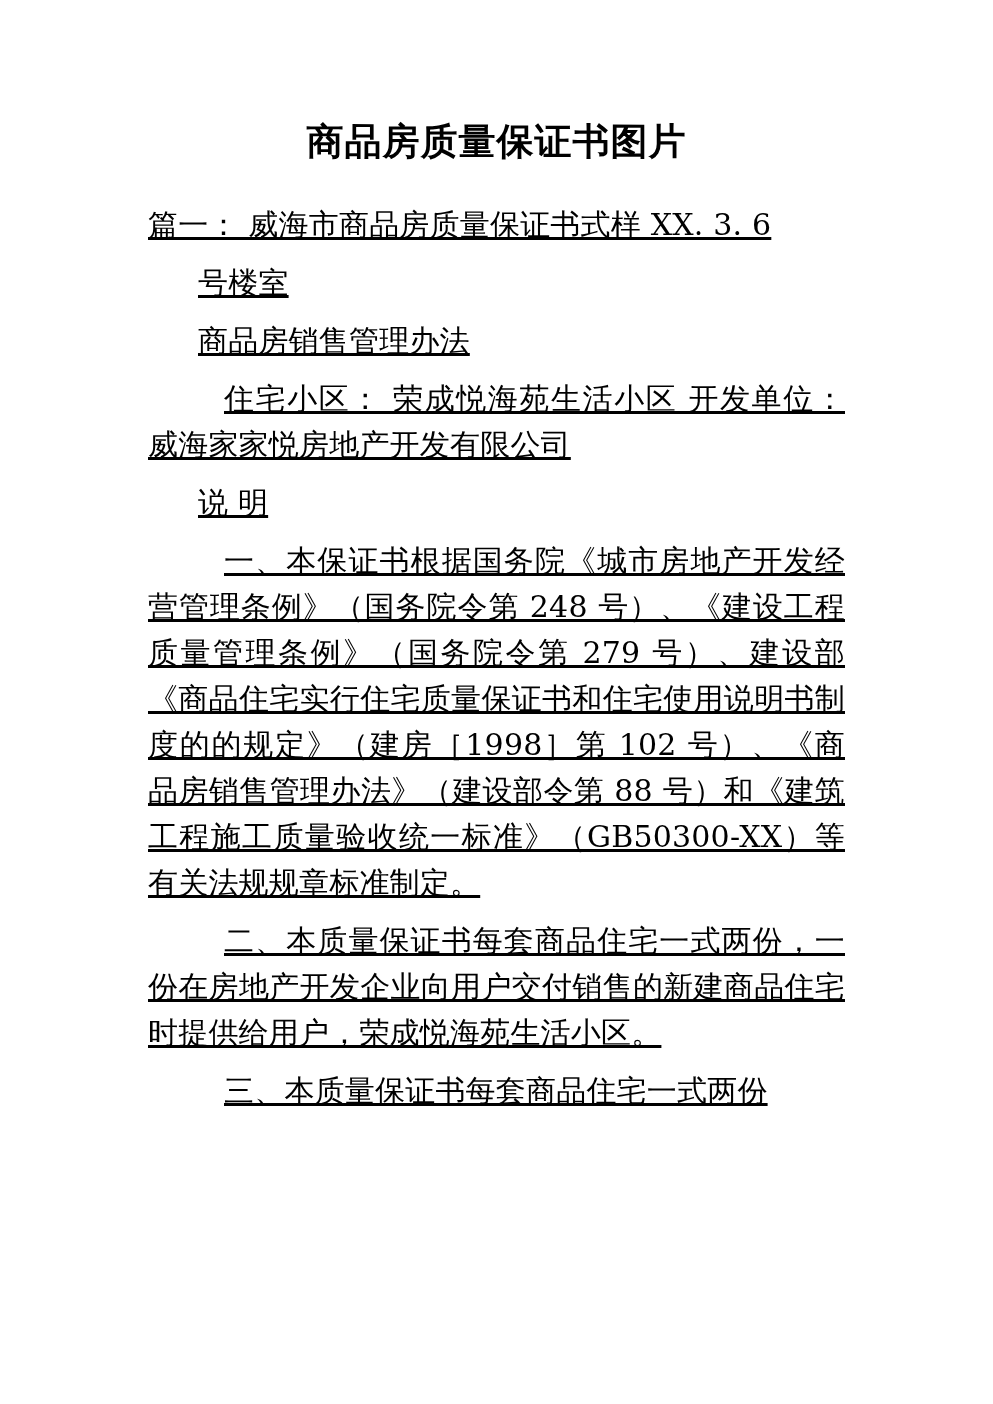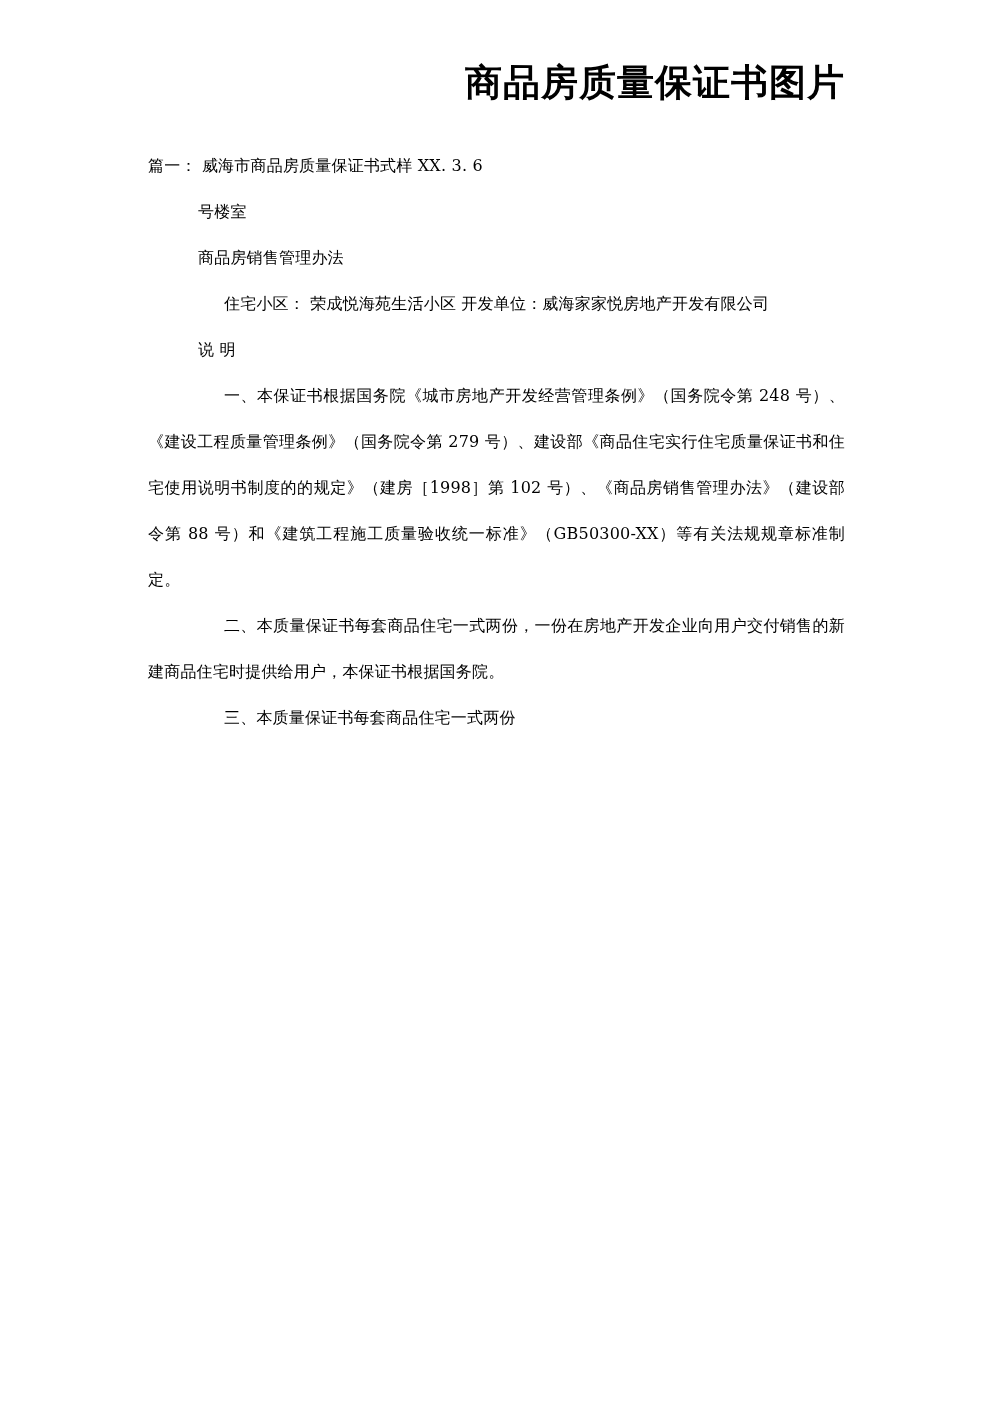--- a/index.html
+++ b/index.html
@@ -17,55 +17,56 @@
   .page {
     position: relative;
     width: 993px;
     height: 1404px;
     box-sizing: border-box;
     padding: 0 148px;
     background: #ffffff;
   }
   .doc-title {
     margin: 0;
-    padding-top: 57px;
-    text-align: right;
+    padding-top: 116px;
+    text-align: center;
     font-size: 37px;
     font-weight: bold;
     letter-spacing: 1px;
     line-height: 1.4;
     font-family: "DejaVu Sans", "Liberation Sans", sans-serif;
   }
   .body-block {
     margin-top: 34px;
   }
   p.para {
     margin: 0;
-    font-size: 16px;
+    font-size: 30px;
     line-height: 46px;
     text-align: justify;
     text-justify: inter-ideograph;
     letter-spacing: 0.2px;
+    text-decoration: underline;
   }
   p.para + p.para {
-    margin-top: 0;
+    margin-top: 12px;
   }
   .ind-0 { text-indent: 0; }
   .ind-2 { text-indent: 50px; }
   .ind-3 { text-indent: 76px; }
 </style>
 </head>
 <body>
 
 <div class="page">
   <h1 class="doc-title">商品房质量保证书图片</h1>
 
   <div class="body-block">
     <p class="para ind-0">篇一： 威海市商品房质量保证书式样 XX. 3. 6</p>
     <p class="para ind-2">号楼室</p>
     <p class="para ind-2">商品房销售管理办法</p>
     <p class="para ind-3">住宅小区： 荣成悦海苑生活小区 开发单位：威海家家悦房地产开发有限公司</p>
     <p class="para ind-2">说 明</p>
     <p class="para ind-3">一、本保证书根据国务院《城市房地产开发经营管理条例》（国务院令第 248 号）、《建设工程质量管理条例》（国务院令第 279 号）、建设部《商品住宅实行住宅质量保证书和住宅使用说明书制度的的规定》（建房［1998］第 102 号）、《商品房销售管理办法》（建设部令第 88 号）和《建筑工程施工质量验收统一标准》（GB50300-XX）等有关法规规章标准制定。</p>
-    <p class="para ind-3">二、本质量保证书每套商品住宅一式两份，一份在房地产开发企业向用户交付销售的新建商品住宅时提供给用户，本保证书根据国务院。</p>
+    <p class="para ind-3">二、本质量保证书每套商品住宅一式两份，一份在房地产开发企业向用户交付销售的新建商品住宅时提供给用户，荣成悦海苑生活小区。</p>
     <p class="para ind-3">三、本质量保证书每套商品住宅一式两份</p>
   </div>
 </div>
 
 </body></html>

